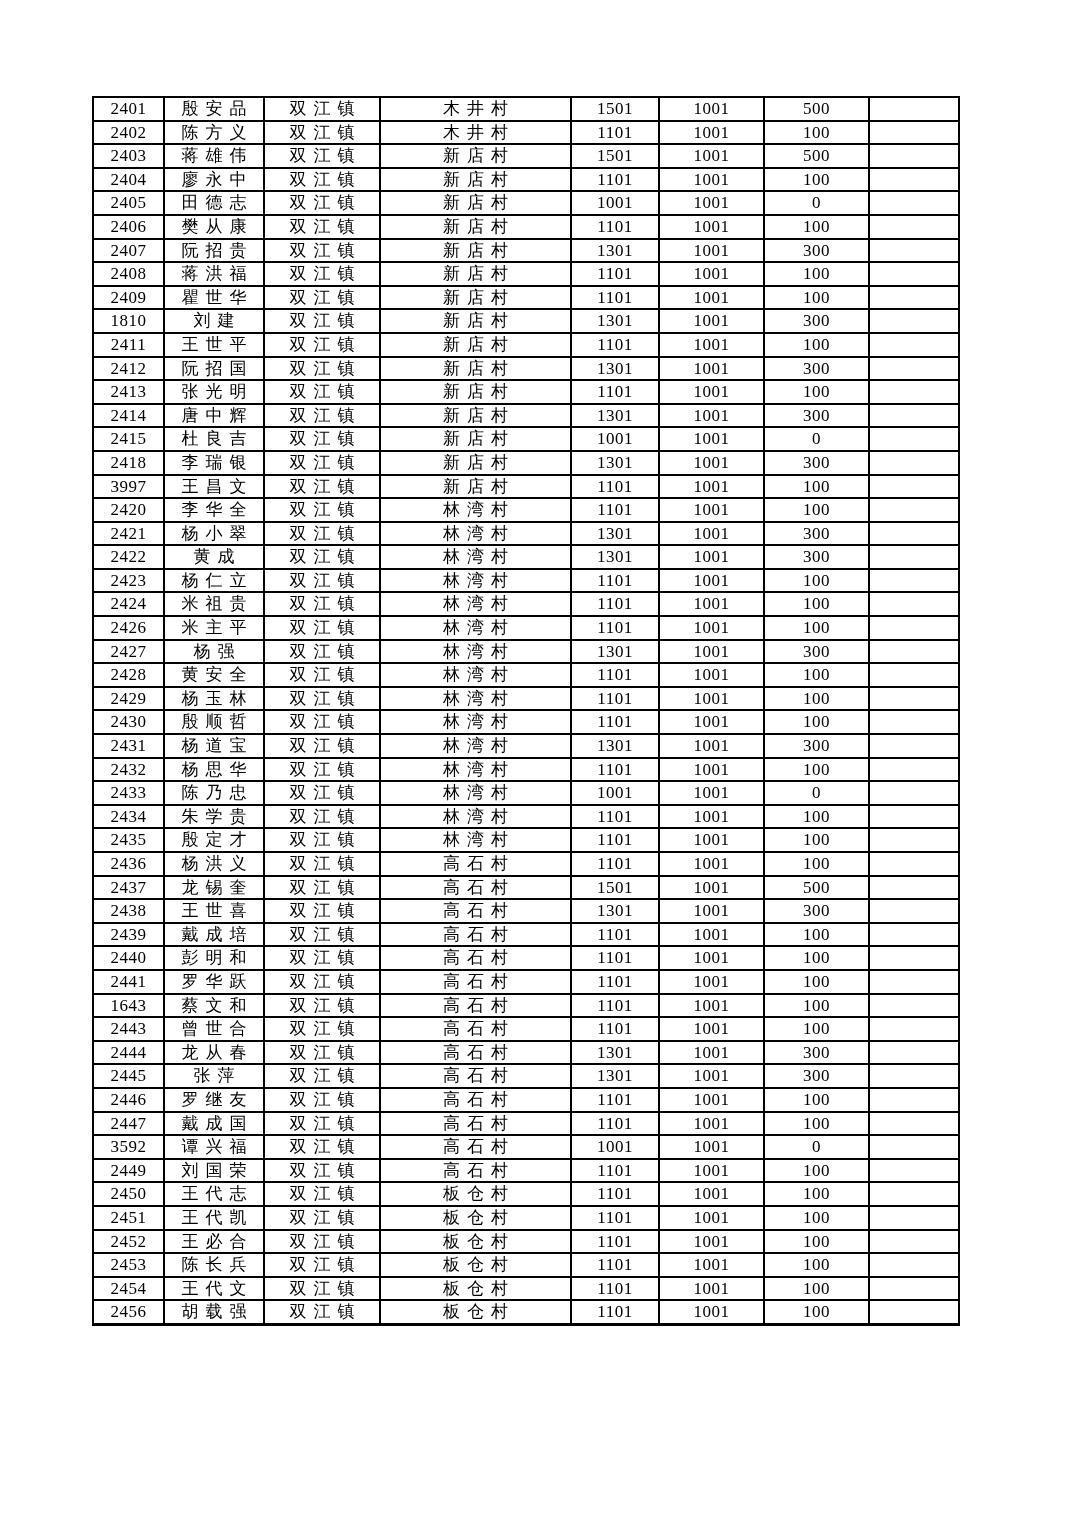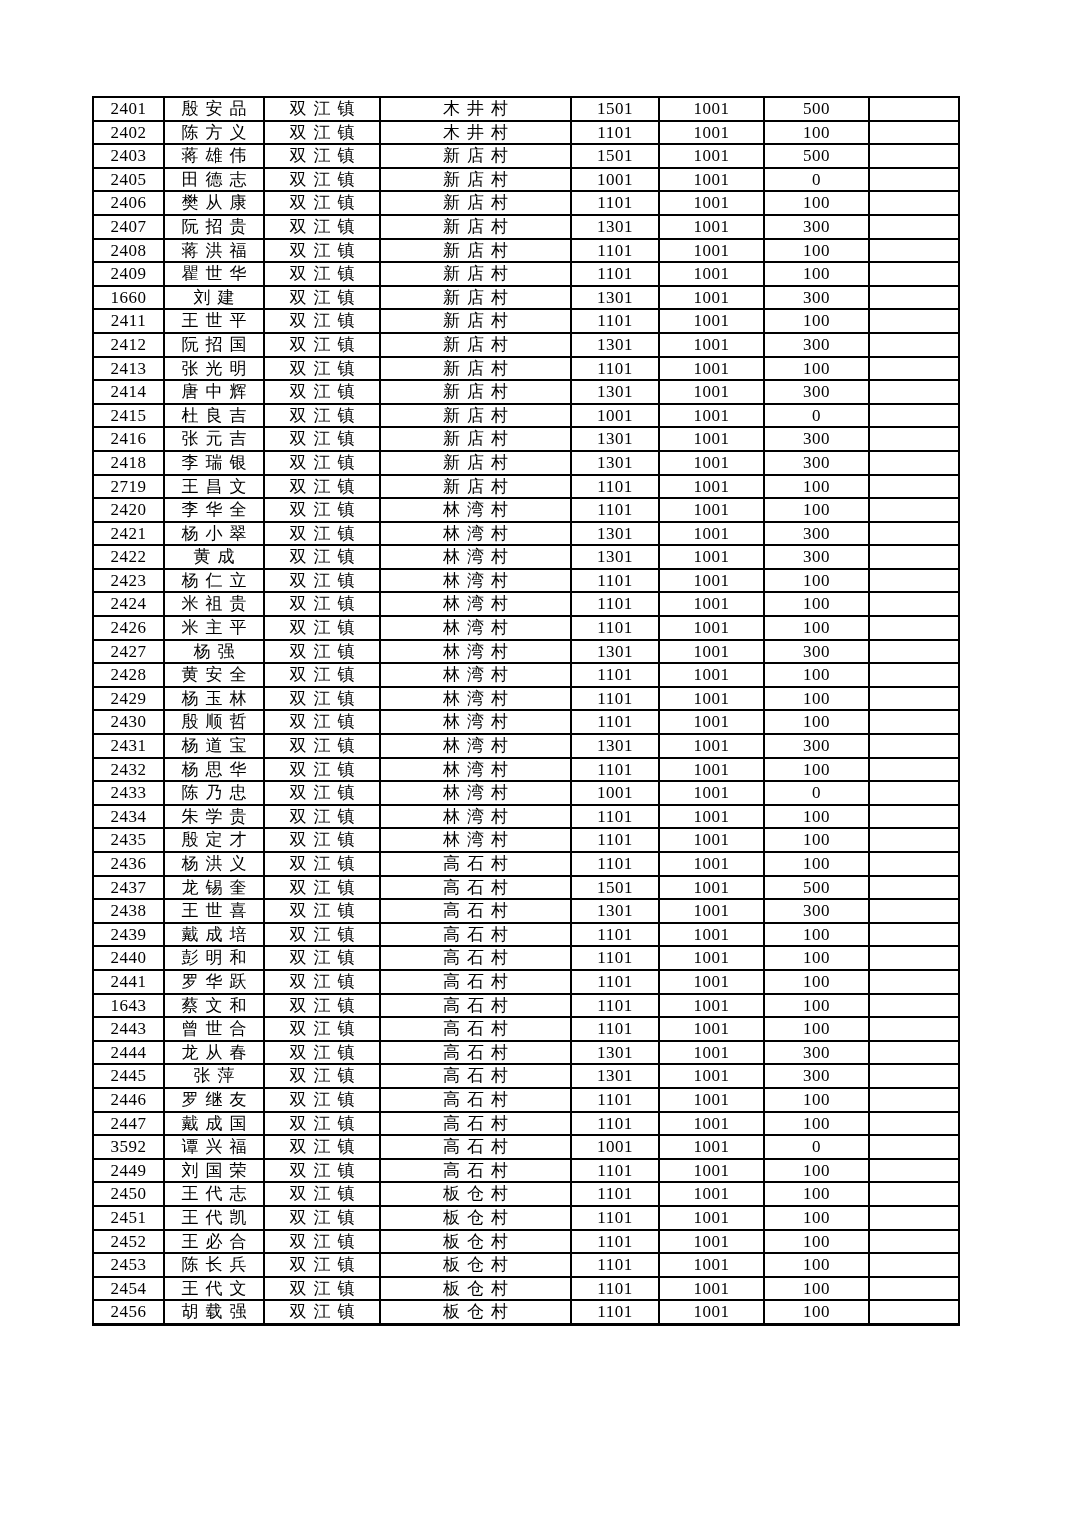--- a/index.html
+++ b/index.html
@@ -91,20 +91,30 @@
           <td class="num">2403</td>
           <td class="cjk">蒋雄伟</td>
           <td class="cjk">双江镇</td>
           <td class="cjk">新店村</td>
           <td class="num">1501</td>
           <td class="num">1001</td>
           <td class="num">500</td>
           <td class="num"></td>
         </tr>
         <tr>
+          <td class="num">2404</td>
+          <td class="cjk">廖永中</td>
+          <td class="cjk">双江镇</td>
+          <td class="cjk">新店村</td>
+          <td class="num">1101</td>
+          <td class="num">1001</td>
+          <td class="num">100</td>
+          <td class="num"></td>
+        </tr>
+        <tr>
           <td class="num">2405</td>
           <td class="cjk">田德志</td>
           <td class="cjk">双江镇</td>
           <td class="cjk">新店村</td>
           <td class="num">1001</td>
           <td class="num">1001</td>
           <td class="num">0</td>
           <td class="num"></td>
         </tr>
         <tr>
@@ -141,21 +151,21 @@
           <td class="num">2409</td>
           <td class="cjk">瞿世华</td>
           <td class="cjk">双江镇</td>
           <td class="cjk">新店村</td>
           <td class="num">1101</td>
           <td class="num">1001</td>
           <td class="num">100</td>
           <td class="num"></td>
         </tr>
         <tr>
-          <td class="num">1660</td>
+          <td class="num">1810</td>
           <td class="cjk">刘建</td>
           <td class="cjk">双江镇</td>
           <td class="cjk">新店村</td>
           <td class="num">1301</td>
           <td class="num">1001</td>
           <td class="num">300</td>
           <td class="num"></td>
         </tr>
         <tr>
           <td class="num">2411</td>
@@ -201,41 +211,31 @@
           <td class="num">2415</td>
           <td class="cjk">杜良吉</td>
           <td class="cjk">双江镇</td>
           <td class="cjk">新店村</td>
           <td class="num">1001</td>
           <td class="num">1001</td>
           <td class="num">0</td>
           <td class="num"></td>
         </tr>
         <tr>
-          <td class="num">2416</td>
-          <td class="cjk">张元吉</td>
-          <td class="cjk">双江镇</td>
-          <td class="cjk">新店村</td>
-          <td class="num">1301</td>
-          <td class="num">1001</td>
-          <td class="num">300</td>
-          <td class="num"></td>
-        </tr>
-        <tr>
           <td class="num">2418</td>
           <td class="cjk">李瑞银</td>
           <td class="cjk">双江镇</td>
           <td class="cjk">新店村</td>
           <td class="num">1301</td>
           <td class="num">1001</td>
           <td class="num">300</td>
           <td class="num"></td>
         </tr>
         <tr>
-          <td class="num">2719</td>
+          <td class="num">3997</td>
           <td class="cjk">王昌文</td>
           <td class="cjk">双江镇</td>
           <td class="cjk">新店村</td>
           <td class="num">1101</td>
           <td class="num">1001</td>
           <td class="num">100</td>
           <td class="num"></td>
         </tr>
         <tr>
           <td class="num">2420</td>

